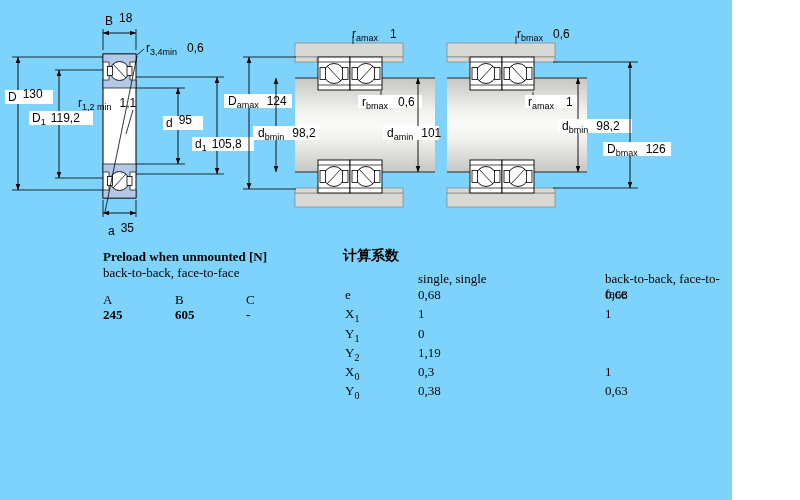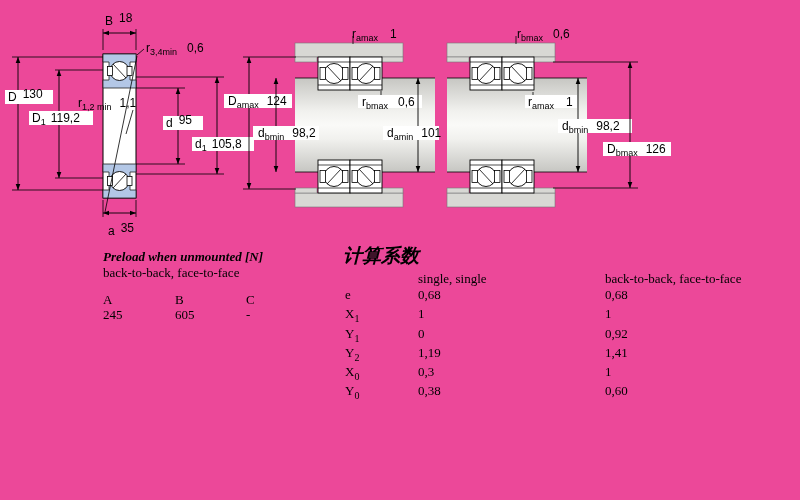--- a/index.html
+++ b/index.html
@@ -1,30 +1,30 @@
 <!DOCTYPE html>
 <html><head>
 <meta charset="utf-8">
 <style>
   html,body{margin:0;padding:0;background:#fff;}
-  .canvas{position:relative;width:800px;height:500px;background:#ec4899;overflow:hidden;
+  .canvas{position:relative;width:732px;height:500px;background:#7dd3fc;overflow:hidden;
           font-family:"Liberation Serif", serif;color:#000;}
   svg{position:absolute;left:0;top:0;}
   svg text{font-family:"Liberation Sans", sans-serif;font-size:12px;fill:#000;}
   svg .sub{font-size:9px;}
   .dimline{stroke:#000;stroke-width:0.9;fill:none;}
   .refline{stroke:#000;stroke-width:0.8;fill:none;}
   .ring{fill:#b3c7e6;stroke:#222;stroke-width:0.8;}
   .band{fill:#d8d8d4;stroke:#777;stroke-width:0.6;}
   .block{fill:#d8d8d4;stroke:#777;stroke-width:0.6;}
   .ball{fill:#fff;stroke:#000;stroke-width:0.9;}
   .pocket{fill:#fff;stroke:#000;stroke-width:0.8;}
   .whitebg{fill:#fff;}
   .tbl{position:absolute;font-family:"Liberation Serif", serif;font-size:13px;line-height:15px;}
-  .bold{font-weight:bold;font-style:italic;}
+  .bold{font-weight:bold;}
   .prow{position:absolute;display:grid;grid-template-columns:72px 71px 60px;}
   .frows{position:absolute;left:345px;top:288px;width:445px;}
   .frow{display:grid;grid-template-columns:73px 187px 180px;line-height:14.7px;}
   sub{font-size:10px;}
 </style>
 </head>
 <body>
 
 <div class="canvas">
 
@@ -228,56 +228,54 @@
   </g>
 </svg>
 
 <div class="tbl bold" style="left:103px;top:249px;">Preload when unmounted [N]</div>
 <div class="tbl" style="left:103px;top:265px;">back-to-back, face-to-face</div>
 <div class="tbl prow" style="left:103px;top:292px;">
   <span>A</span>
   <span>B</span>
   <span>C</span>
 </div>
-<div class="tbl prow" style="left:103px;top:307px;">
+<div class="tbl prow" style="left:103px;top:307px;font-weight:bold;">
   <span>245</span>
   <span>605</span>
   <span>-</span>
 </div>
 
-<div class="tbl bold" style="left:343px;top:248px;font-size:19px;">计算系数</div>
+<div class="tbl bold" style="left:343px;top:248px;font-size:14px;">计算系数</div>
 <div class="tbl" style="left:418px;top:271px;">single, single</div>
 <div class="tbl" style="left:605px;top:271px;">back-to-back, face-to-face</div>
 
 <div class="tbl frows">
   <div class="frow">
     <span><span>e</span><sub></sub></span>
     <span>0,68</span>
     <span>0,68</span>
   </div>
   <div class="frow">
     <span><span>X</span><sub>1</sub></span>
     <span>1</span>
     <span>1</span>
   </div>
   <div class="frow">
     <span><span>Y</span><sub>1</sub></span>
     <span>0</span>
-    <span>0,92</span>
   </div>
   <div class="frow">
     <span><span>Y</span><sub>2</sub></span>
     <span>1,19</span>
-    <span>1,41</span>
   </div>
   <div class="frow">
     <span><span>X</span><sub>0</sub></span>
     <span>0,3</span>
     <span>1</span>
   </div>
   <div class="frow">
     <span><span>Y</span><sub>0</sub></span>
     <span>0,38</span>
-    <span>0,60</span>
+    <span>0,63</span>
   </div>
 </div>
 
 </div>
 
 </body></html>

